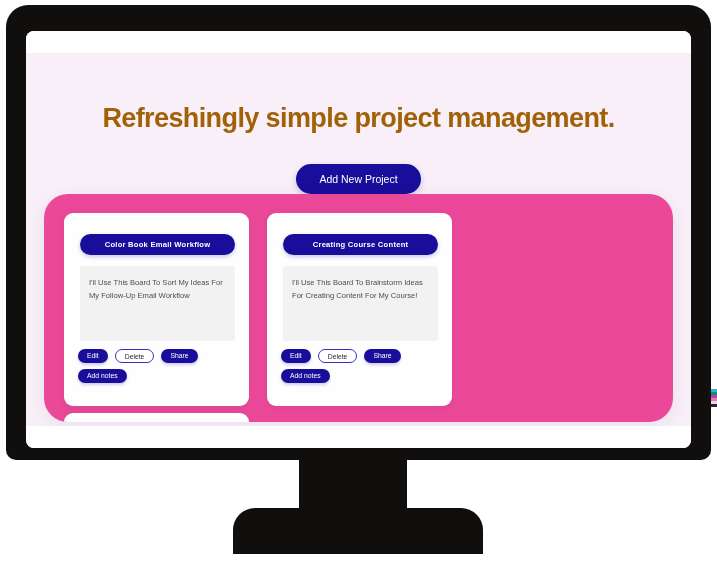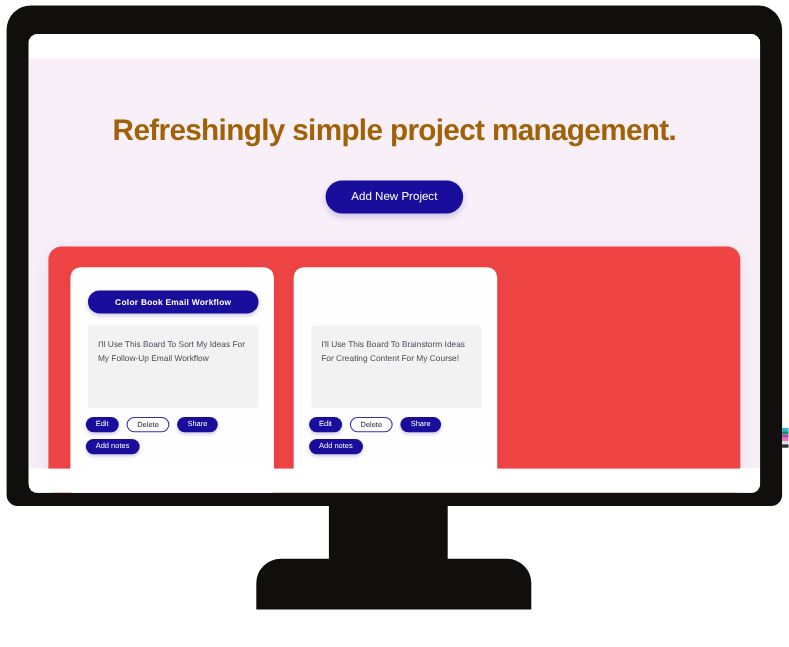--- a/index.html
+++ b/index.html
@@ -124,25 +124,24 @@
     margin-top: 19px;
   }
 
   
   #boards-panel {
     position: absolute;
     left: 18px;
     top: 163px;
     width: 629px;
     height: 228px;
-    background: #ef4444;
-    border-radius: 12px;
+    background: #ec4899;
+    border-radius: 24px;
     box-shadow: 0 4px 18px rgba(60,40,80,0.07);
     overflow: hidden;
-    margin-top: 30px;
   }
   #boards-row {
     position: absolute;
     left: 0;
     top: 0;
     width: 629px;
     display: flex;
     gap: 18px;
     padding: 19px 20px 0 20px;
     box-sizing: border-box;
@@ -281,20 +280,21 @@
             <div class="board-actions">
               <button class="act-btn solid">Edit</button>
               <button class="act-btn outline">Delete</button>
               <button class="act-btn solid">Share</button>
               <button class="act-btn solid">Add notes</button>
             </div>
           </div>
 
 
           <div class="board-card">
+            <button class="board-title-button">Creating Course Content</button>
             <textarea class="board-note-area" placeholder="Add notes" style="">I'll Use This Board To Brainstorm Ideas For Creating Content For My Course!</textarea>
             <div class="board-actions">
               <button class="act-btn solid">Edit</button>
               <button class="act-btn outline">Delete</button>
               <button class="act-btn solid">Share</button>
               <button class="act-btn solid">Add notes</button>
             </div>
           </div>
 
         </div>

